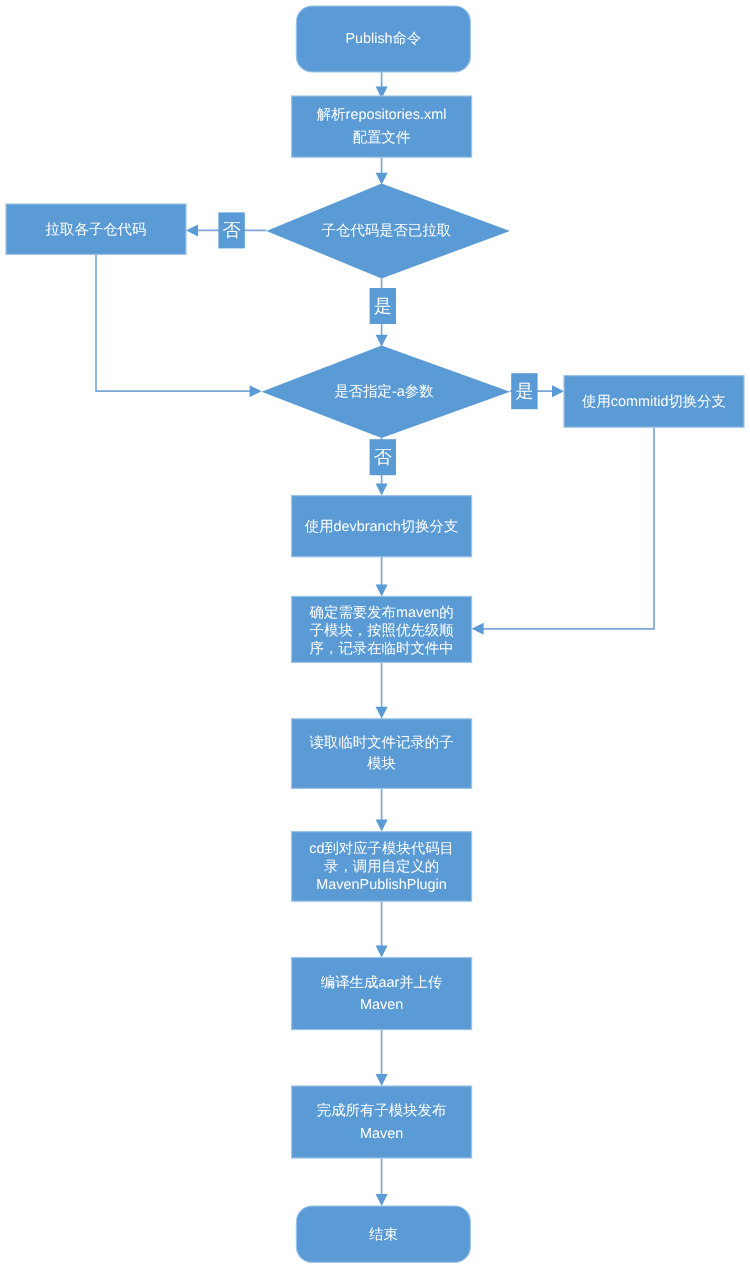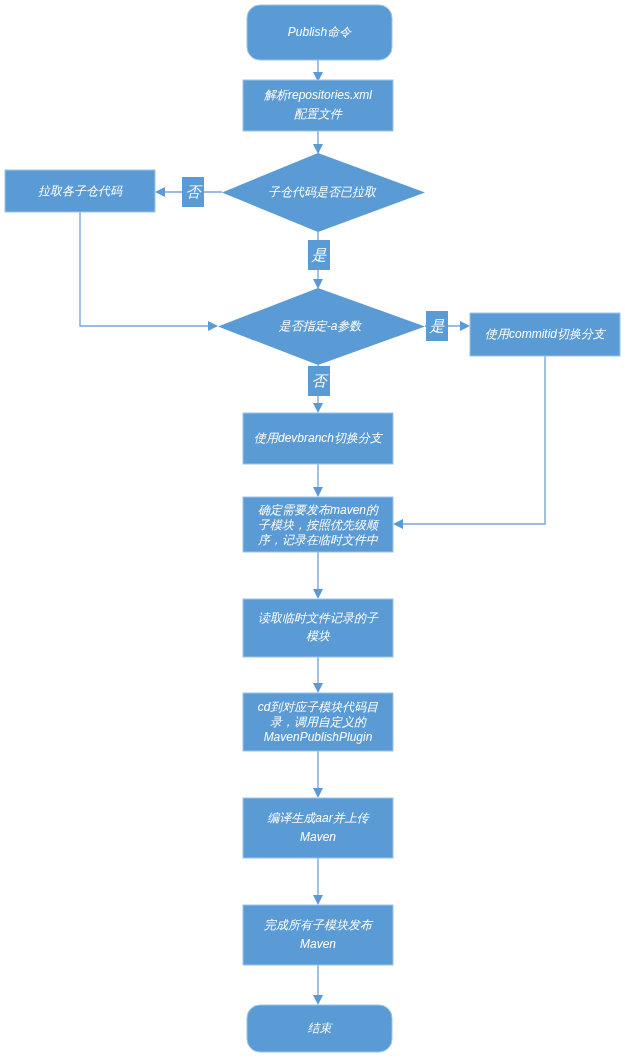--- a/index.html
+++ b/index.html
@@ -11,21 +11,20 @@
   body {
     width: 625px;
     height: 1060px;
     font-family: "Liberation Sans", "DejaVu Sans", sans-serif;
     overflow: hidden;
   }
   #flow-root {
     position: relative;
     width: 625px;
     height: 772px;
-    font-style: italic;
   }
   svg#flow-svg {
     position: absolute;
     top: 0;
     left: 0;
     width: 625px;
     height: 1060px;
     display: block;
   }
   .node-shape {

